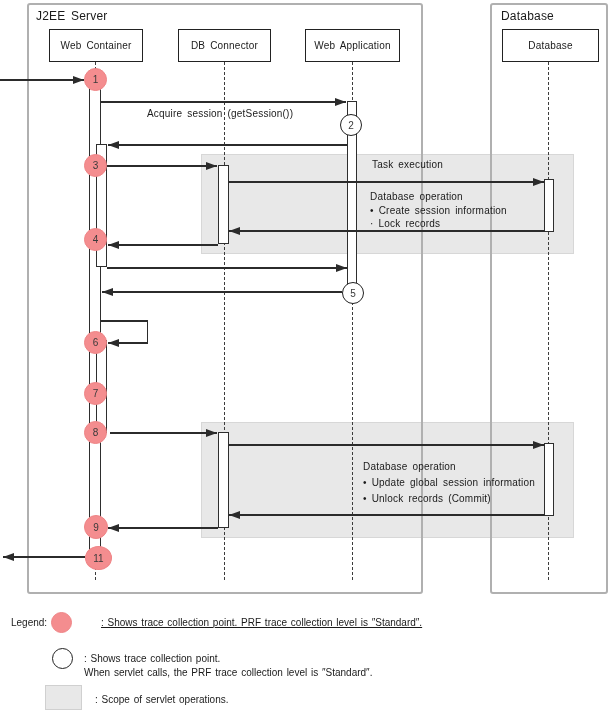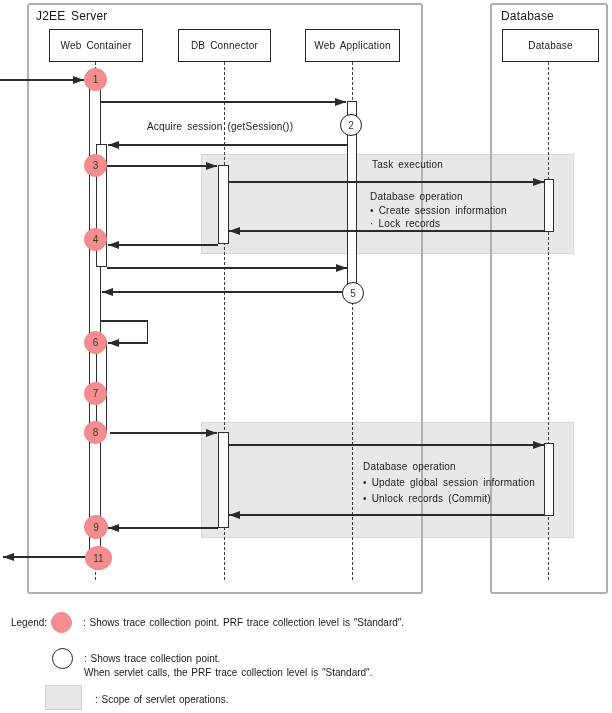--- a/index.html
+++ b/index.html
@@ -134,31 +134,31 @@
   <div class="tp prf" style="left:84px;top:421px;width:23px;height:23px;">
       <span>8</span>
     </div>
   <div class="tp prf" style="left:84px;top:515px;width:24px;height:24px;">
       <span>9</span>
     </div>
   <div class="tp prf" style="left:85px;top:546px;width:27px;height:24px;">
       <span>11</span>
     </div>
 
-  <div class="txt" style="left:147px;top:121px;">Acquire session (getSession())</div>
+  <div class="txt" style="left:147px;top:108px;">Acquire session (getSession())</div>
   <div class="txt" style="left:372px;top:115px;margin-top:44px;">Task execution</div>
   <div class="txt ml lh14" style="left:370px;top:190px;">Database operation
 • Create session information
 · Lock records</div>
   <div class="txt ml lh16" style="left:363px;top:459px;">Database operation
 • Update global session information
 • Unlock records (Commit)</div>
 
   <div class="ltxt" style="left:11px;top:617px;">Legend:</div>
   <div class="lg-circle" style="left:51px;top:612px;width:21px;height:21px;background:var(--trace-point);border:1px solid #ef8486;"></div>
-  <div class="ltxt" style="left:83px;top:617px;">: Shows trace collection point. PRF trace collection level is ″Standard″.</div>
+  <div class="ltxt" style="left:101px;top:617px;text-decoration:underline;">: Shows trace collection point. PRF trace collection level is ″Standard″.</div>
   <div class="lg-circle" style="left:52px;top:648px;width:21px;height:21px;background:#fff;border:1.4px solid #222;"></div>
   <div class="ltxt ml" style="left:84px;top:652px;">: Shows trace collection point.
 When servlet calls, the PRF trace collection level is ″Standard″.</div>
   <div class="lg-square" style="left:45px;top:685px;width:37px;height:25px;"></div>
   <div class="ltxt" style="left:95px;top:694px;">: Scope of servlet operations.</div>
 
 </div>
 
 </body></html>

